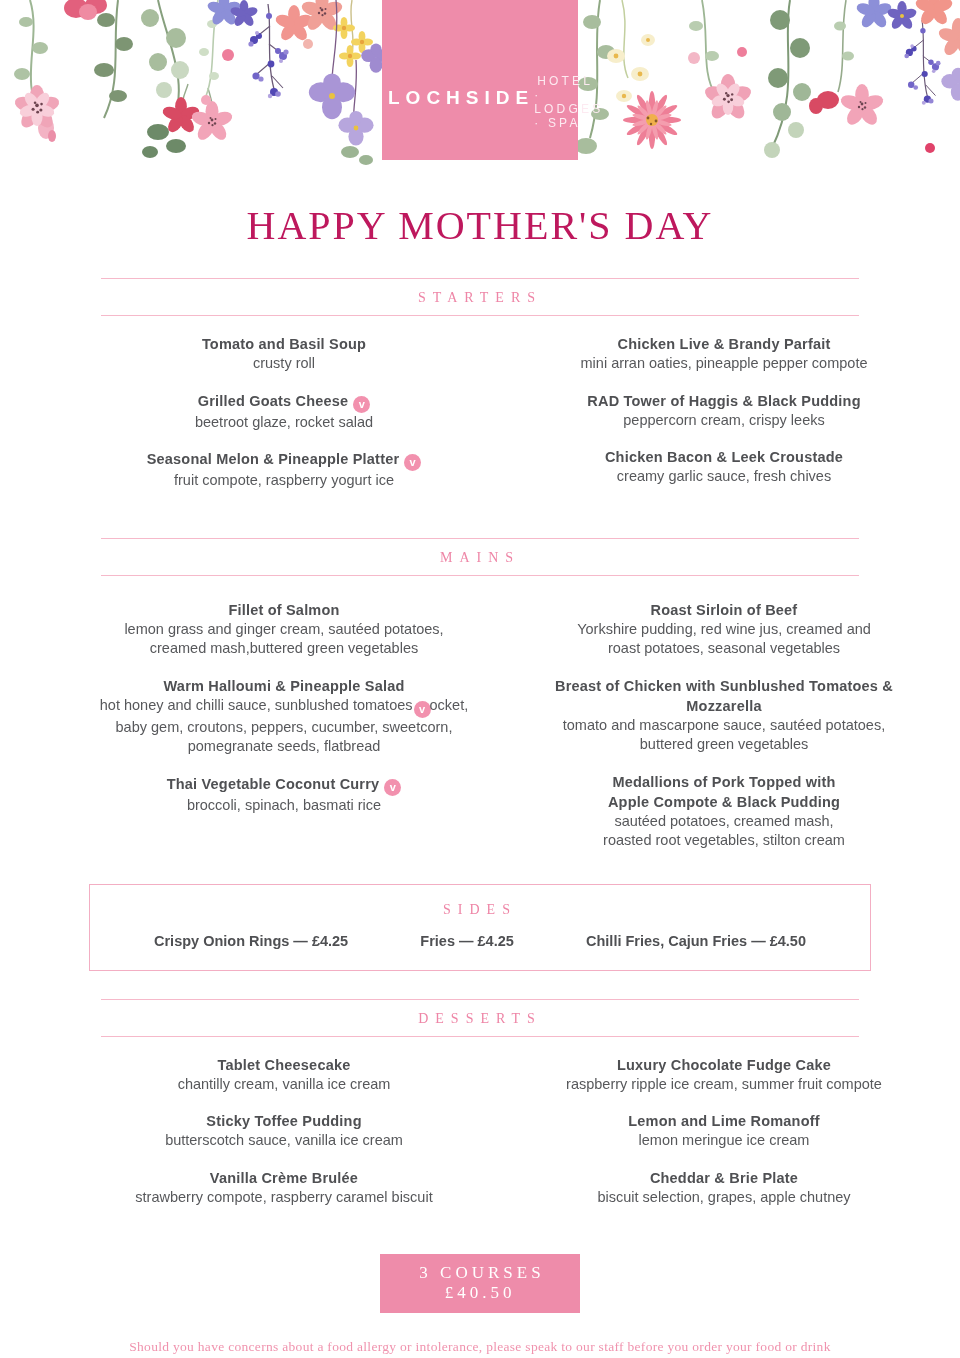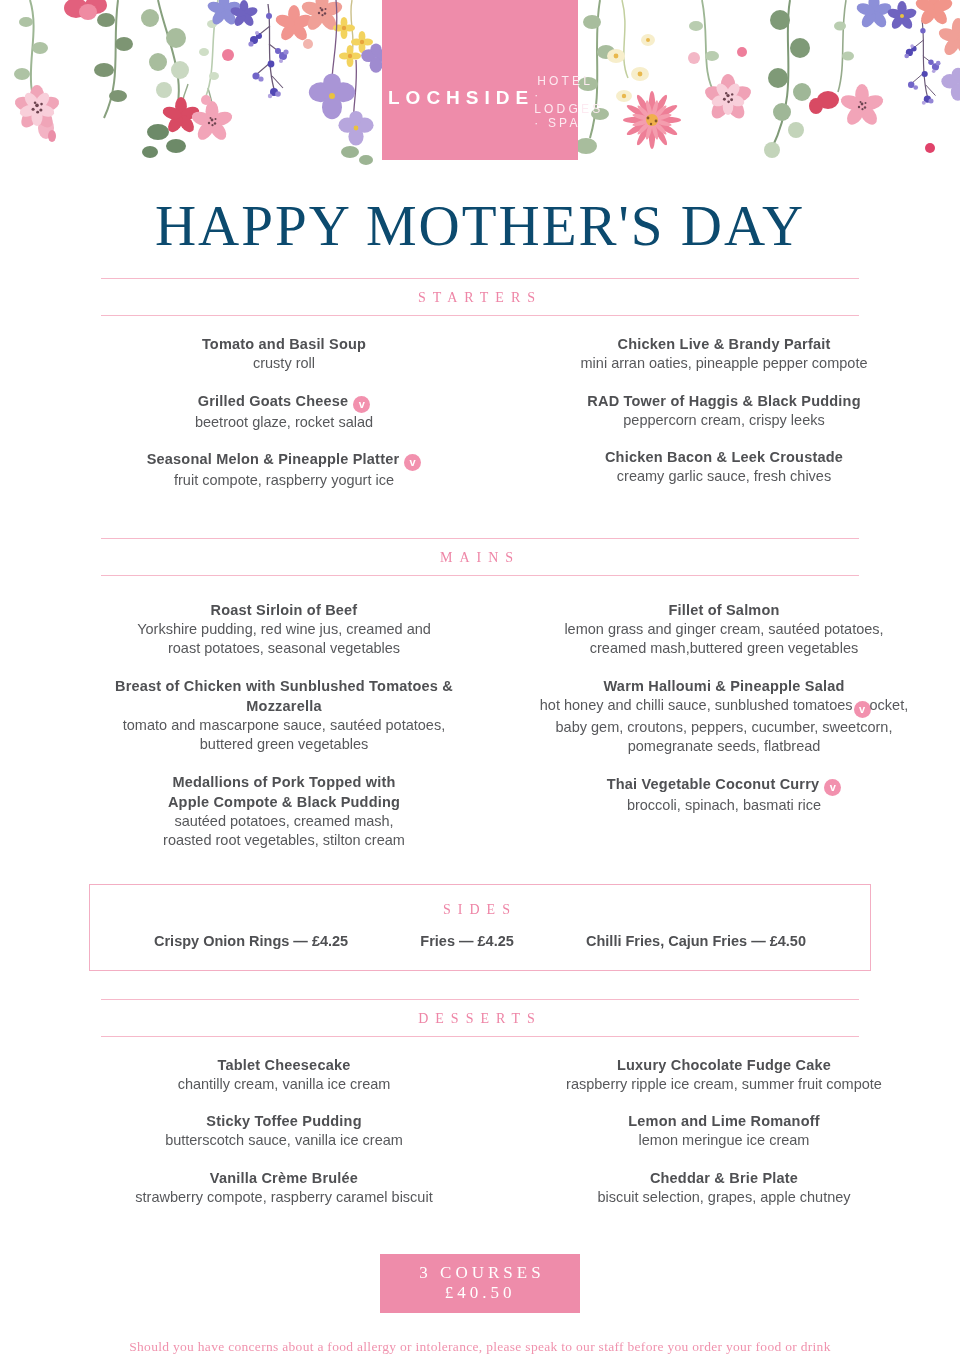--- a/index.html
+++ b/index.html
@@ -13,23 +13,23 @@
     position:absolute;top:0;left:382px;width:196px;height:160px;
     background:#ee8caa;display:flex;flex-direction:row;align-items:center;
     justify-content:flex-start;padding-top:36px;box-sizing:border-box;z-index:5;
   }
   .monogram{width:52px;height:52px;margin-bottom:10px;}
   .brand-name{color:#fff;font-size:19px;font-weight:700;letter-spacing:6px;text-indent:6px;}
   .brand-tag{color:#fdeaf1;font-size:12px;letter-spacing:3.2px;text-indent:3px;margin-top:7px;}
   
   .page{position:relative;z-index:2;}
   .menu-title{
-    padding-top:200px;text-align:center;color:#0c4a6e;
+    padding-top:200px;text-align:center;color:#be185d;
     font-family:"Liberation Serif",serif;font-weight:400;
-    font-size:57px;line-height:52px;letter-spacing:2px;
+    font-size:40px;line-height:52px;letter-spacing:2px;
   }
   .sec-rule{
     width:758px;margin:26px auto 0;text-align:center;
     border-top:1px solid #f6b9ca;border-bottom:1px solid #f6b9ca;
     padding:9px 0;
   }
   .sec-rule .sec-label, .sides-box .sec-label{
     font-family:"Liberation Serif",serif;color:#ee85a6;
     font-size:14px;letter-spacing:7px;text-indent:7px;
   }
@@ -458,51 +458,51 @@
       </div>
     </div>
   </div>
 
   <div class="sec-rule" style="margin-top:30px;">
     <span class="sec-label">MAINS</span>
   </div>
   <div class="cols" style="margin-top:24px;">
     <div class="col">
       <div class="menu-item">
+        <div class="nm">Fillet of Salmon</div>
+        <div class="ds">lemon grass and ginger cream, sautéed potatoes,
+creamed mash,buttered green vegetables</div>
+      </div>
+      <div class="menu-item">
+        <div class="nm">Warm Halloumi &amp; Pineapple Salad</div>
+        <div class="ds"><span>hot honey and chilli sauce, sunblushed tomatoes</span><span class="veg-badge inline">v</span><span>ocket,
+baby gem, croutons, peppers, cucumber, sweetcorn,
+pomegranate seeds, flatbread</span></div>
+      </div>
+      <div class="menu-item">
+        <div class="nm"><span>Thai Vegetable Coconut Curry</span><span class="veg-badge">v</span></div>
+        <div class="ds">broccoli, spinach, basmati rice</div>
+      </div>
+    </div>
+    <div class="col">
+      <div class="menu-item">
         <div class="nm">Roast Sirloin of Beef</div>
         <div class="ds">Yorkshire pudding, red wine jus, creamed and
 roast potatoes, seasonal vegetables</div>
       </div>
       <div class="menu-item">
         <div class="nm">Breast of Chicken with Sunblushed Tomatoes &amp; Mozzarella</div>
         <div class="ds">tomato and mascarpone sauce, sautéed potatoes,
 buttered green vegetables</div>
       </div>
       <div class="menu-item">
         <div class="nm">Medallions of Pork Topped with
 Apple Compote &amp; Black Pudding</div>
         <div class="ds">sautéed potatoes, creamed mash,
 roasted root vegetables, stilton cream</div>
-      </div>
-    </div>
-    <div class="col">
-      <div class="menu-item">
-        <div class="nm">Fillet of Salmon</div>
-        <div class="ds">lemon grass and ginger cream, sautéed potatoes,
-creamed mash,buttered green vegetables</div>
-      </div>
-      <div class="menu-item">
-        <div class="nm">Warm Halloumi &amp; Pineapple Salad</div>
-        <div class="ds"><span>hot honey and chilli sauce, sunblushed tomatoes</span><span class="veg-badge inline">v</span><span>ocket,
-baby gem, croutons, peppers, cucumber, sweetcorn,
-pomegranate seeds, flatbread</span></div>
-      </div>
-      <div class="menu-item">
-        <div class="nm"><span>Thai Vegetable Coconut Curry</span><span class="veg-badge">v</span></div>
-        <div class="ds">broccoli, spinach, basmati rice</div>
       </div>
     </div>
   </div>
 
   <div class="sides-box">
     <span class="sec-label">SIDES</span>
     <div class="sides-row">
       <span class="side-item">Crispy Onion Rings — £4.25</span>
       <span class="side-item">Fries — £4.25</span>
       <span class="side-item">Chilli Fries, Cajun Fries — £4.50</span>

